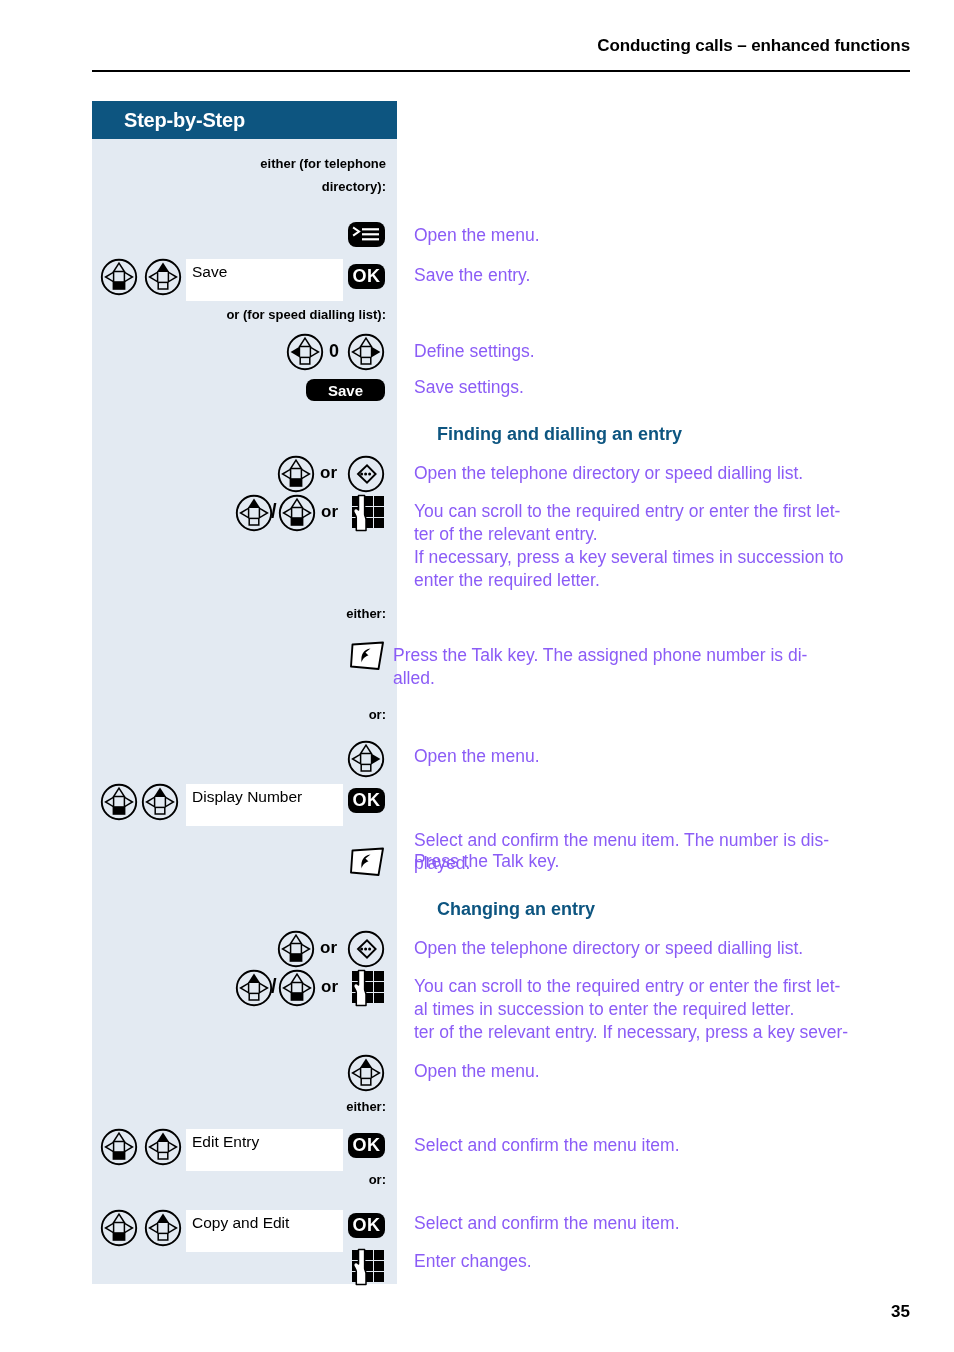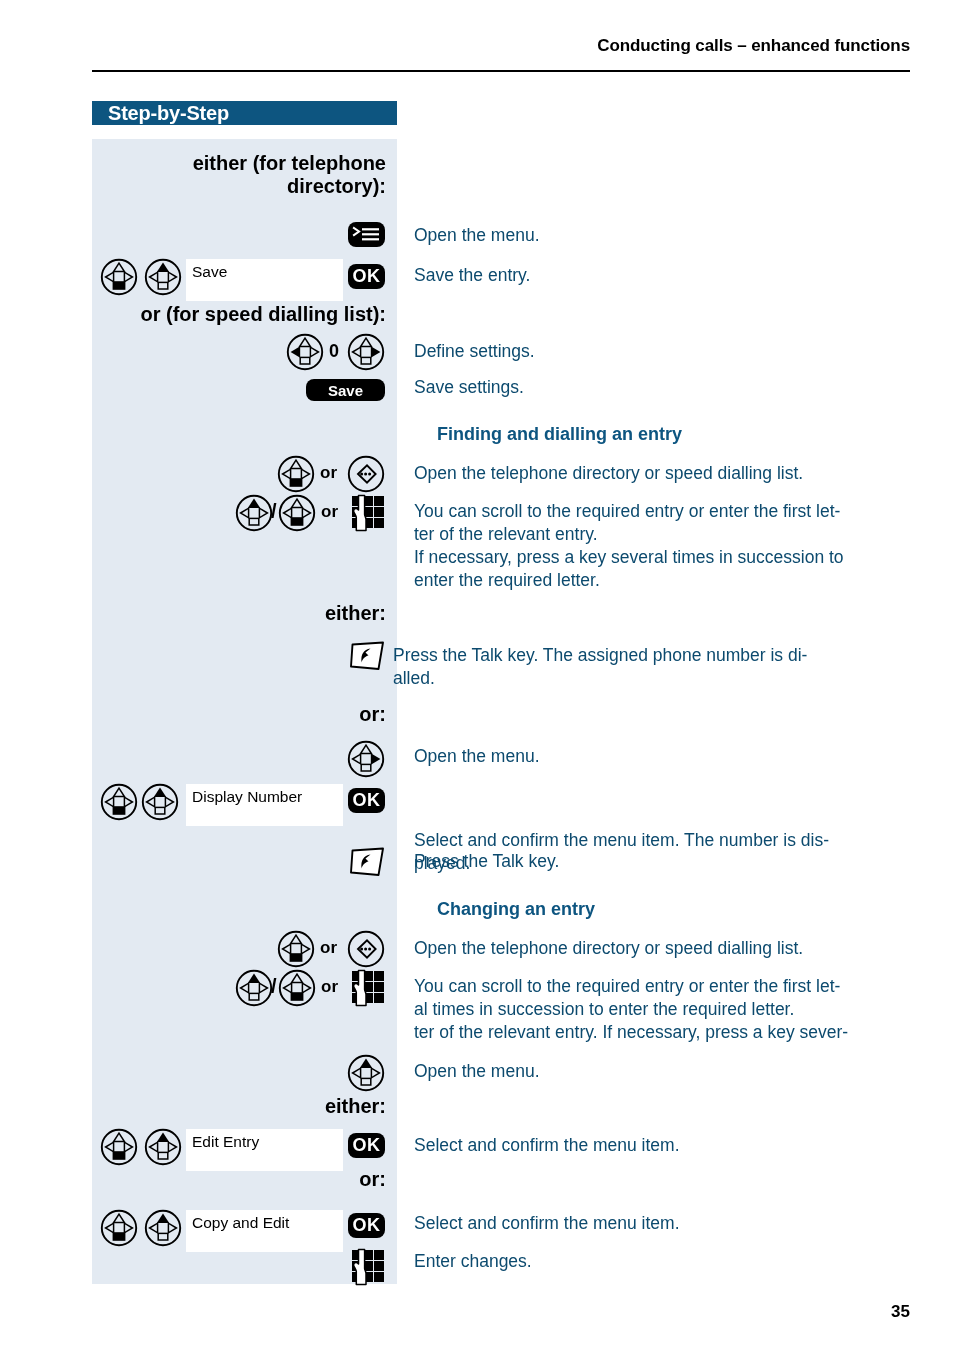--- a/index.html
+++ b/index.html
@@ -38,43 +38,43 @@
   }
 
   
   #sbs-column {
     position: absolute;
     left: 92px;
     top: 101px;
     width: 305px;
   }
   #sbs-header {
-    height: 24px;
+    height: 38px;
     background: #0d5580;
     color: #ffffff;
     font-size: 20px;
     font-weight: bold;
     display: flex;
     align-items: center;
-    padding-left: 16px;
+    padding-left: 32px;
     box-sizing: border-box;
     letter-spacing: -0.2px;
   }
   .right-col {
     flex: 1 1 auto;
     padding-left: 10px;
     font-size: 17.5px;
     line-height: 23px;
-    color: #0c4a6e;
+    color: #8b5cf6;
     box-sizing: border-box;
   }
 
   .bold-label {
     font-weight: bold;
-    font-size: 20px;
+    font-size: 13px;
     text-align: right;
     padding-right: 11px;
     line-height: 23px;
   }
 
   
   .navkey { display:block; }
 
   
   .blackbox {

